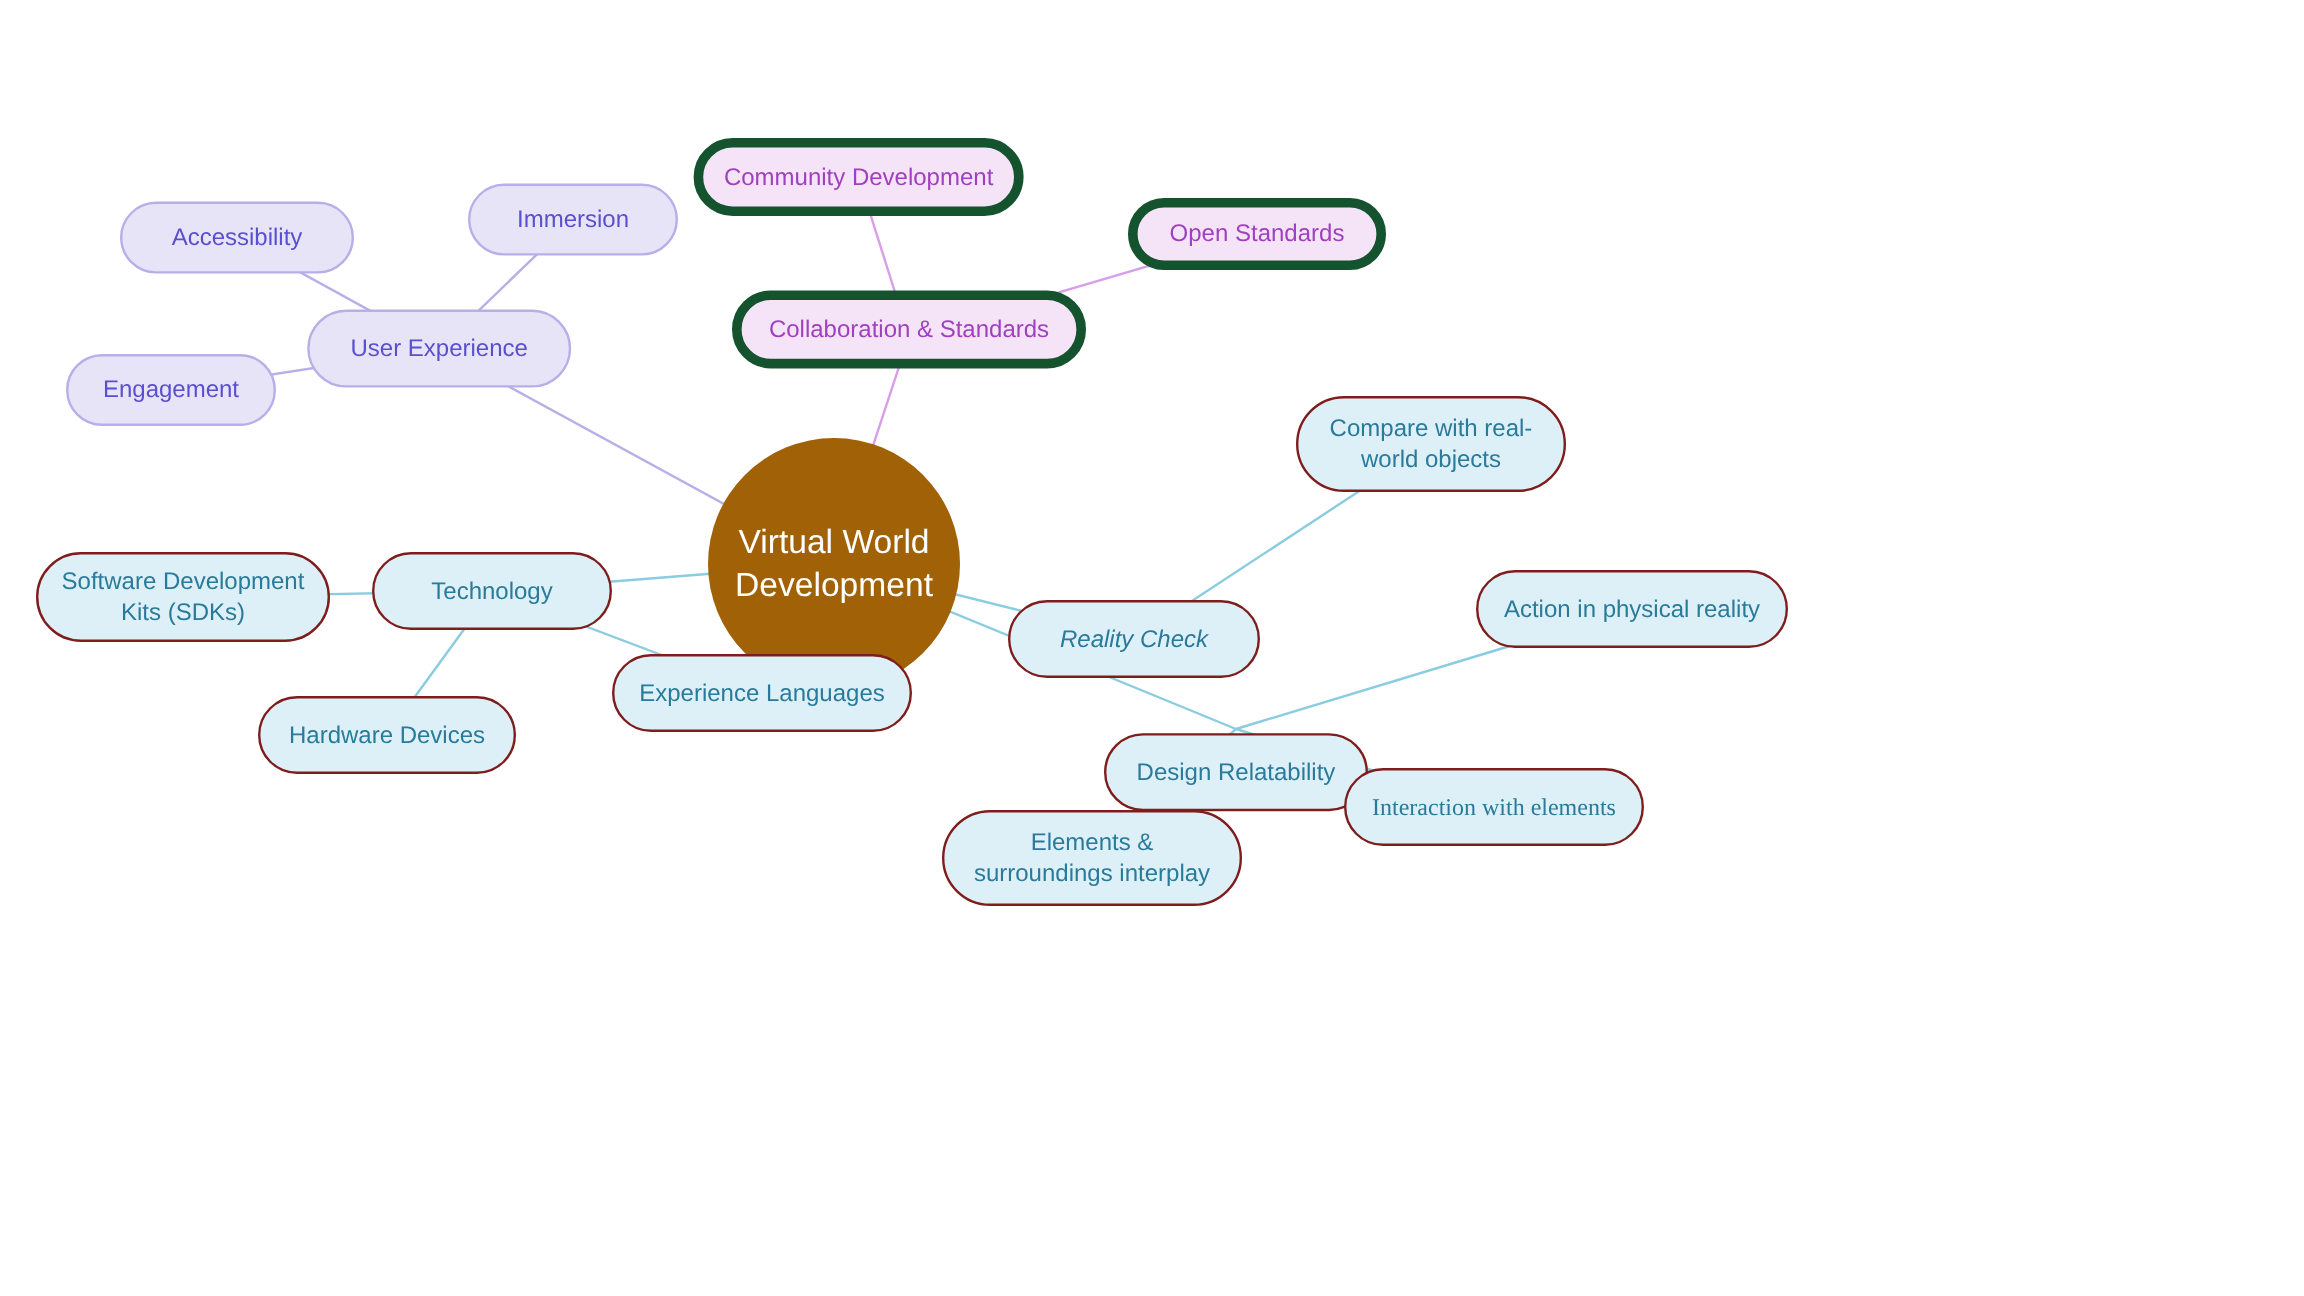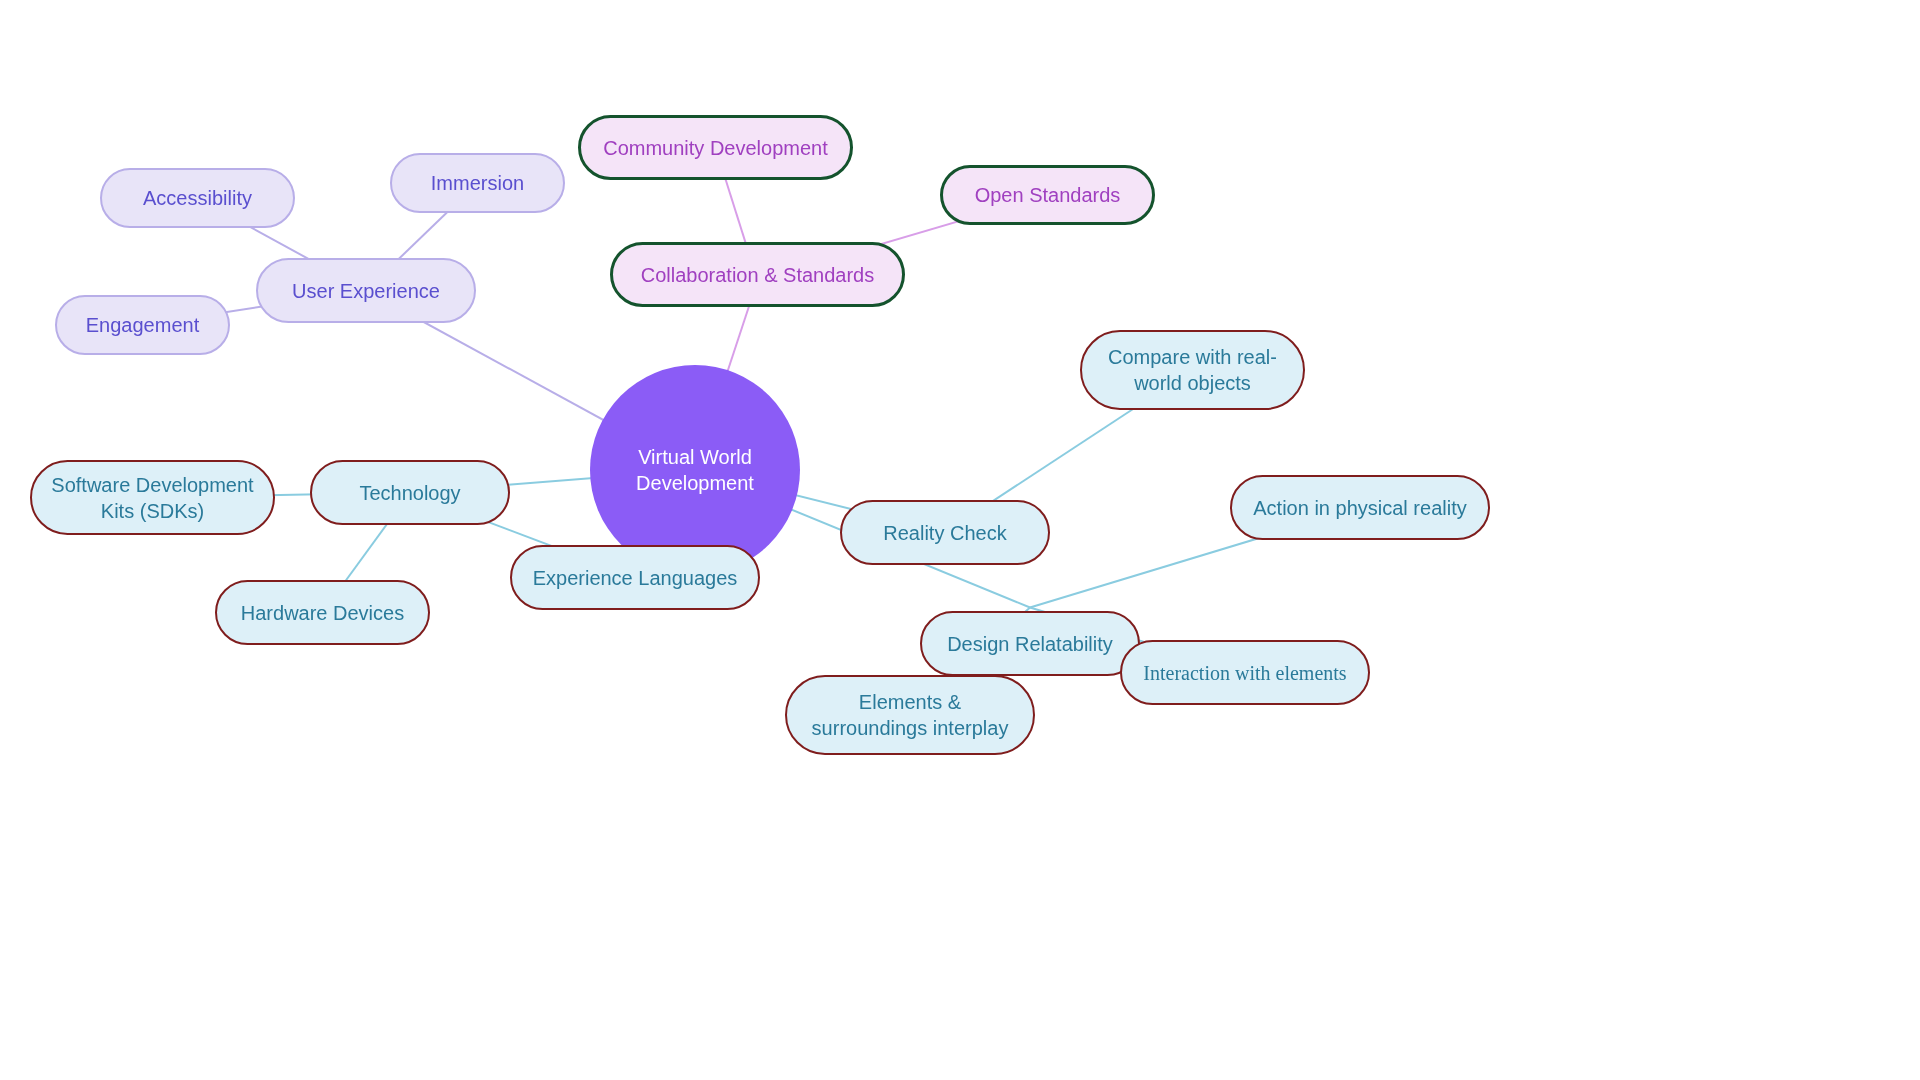--- a/index.html
+++ b/index.html
@@ -24,36 +24,36 @@
       border-radius: 40px;
       display: flex;
       align-items: center;
       justify-content: center;
       text-align: center;
       z-index: 1;
       cursor: default;
       line-height: 1.3;
     }
     .node-center {
-      background: #8b5cf6;
+      background: #a16207;
       color: #ffffff;
       border-radius: 50%;
-      font-size: 20px;
+      font-size: 28px;
       font-weight: 500;
     }
     .node-purple {
       background: #e8e4f8;
       border: 2px solid #b8aee8;
       color: #5a4fcf;
       font-size: 20px;
       font-weight: 500;
     }
     .node-pink {
       background: #f5e4f8;
-      border: 3px solid #14532d;
+      border: 8px solid #14532d;
       color: #a040c0;
       font-size: 20px;
       font-weight: 500;
     }
     .node-blue {
       background: #ddf0f8;
       border: 2px solid #7f1d1d;
       color: #2a7a9a;
       font-size: 20px;
       font-weight: 500;
@@ -87,18 +87,18 @@
 <div class="node node-purple" style="left: 100px; top: 168px; width: 195px; height: 60px; padding: 8px 16px;">Accessibility</div>
 <div class="node node-purple" style="left: 390px; top: 153px; width: 175px; height: 60px; padding: 8px 16px;">Immersion</div>
 <div class="node node-purple" style="left: 55px; top: 295px; width: 175px; height: 60px; padding: 8px 16px;">Engagement</div>
 <div class="node node-pink" style="left: 610px; top: 242px; width: 295px; height: 65px; padding: 8px 16px;">Collaboration &amp; Standards</div>
 <div class="node node-pink" style="left: 578px; top: 115px; width: 275px; height: 65px; padding: 8px 16px;">Community Development</div>
 <div class="node node-pink" style="left: 940px; top: 165px; width: 215px; height: 60px; padding: 8px 16px;">Open Standards</div>
 <div class="node node-blue" style="left: 310px; top: 460px; width: 200px; height: 65px; padding: 8px 16px;">Technology</div>
 <div class="node node-blue" style="left: 30px; top: 460px; width: 245px; height: 75px; padding: 8px 16px;">Software Development Kits (SDKs)</div>
 <div class="node node-blue" style="left: 215px; top: 580px; width: 215px; height: 65px; padding: 8px 16px;">Hardware Devices</div>
 <div class="node node-blue" style="left: 510px; top: 545px; width: 250px; height: 65px; padding: 8px 16px;">Experience Languages</div>
-<div class="node node-blue" style="left: 840px; top: 500px; width: 210px; height: 65px; padding: 8px 16px;">Reality Check</div>
+<div class="node node-blue" style="left: 840px; top: 500px; width: 210px; height: 65px; padding: 8px 16px; font-style: italic;">Reality Check</div>
 <div class="node node-blue" style="left: 1080px; top: 330px; width: 225px; height: 80px; padding: 8px 16px;">Compare with real-world objects</div>
 <div class="node node-blue" style="left: 920px; top: 575px; width: 220px; height: 65px; padding: 8px 16px; margin-top: 36px;">Design Relatability</div>
 <div class="node node-blue" style="left: 1230px; top: 475px; width: 260px; height: 65px; padding: 8px 16px;">Action in physical reality</div>
 <div class="node node-blue" style="left: 785px; top: 675px; width: 250px; height: 80px; padding: 8px 16px;">Elements &amp; surroundings interplay</div>
 <div class="node node-blue" style="left: 1120px; top: 640px; width: 250px; height: 65px; padding: 8px 16px; font-family: Liberation Serif, serif;">Interaction with elements</div>
 
 </body></html>

